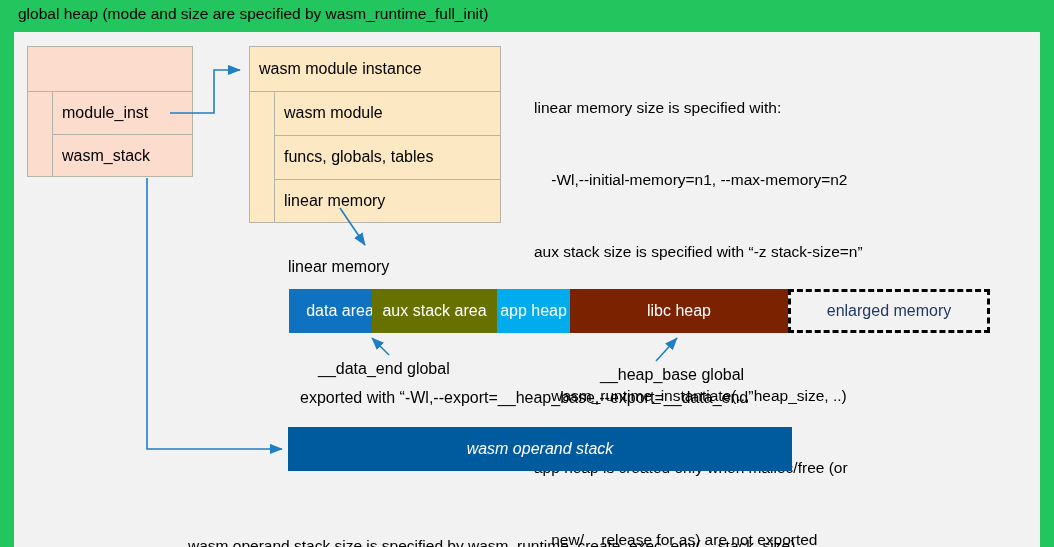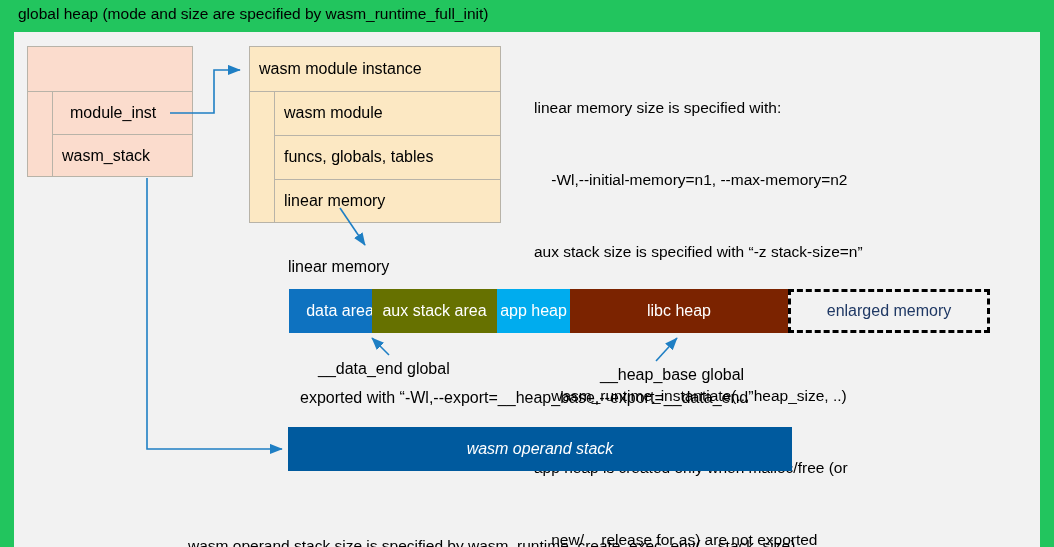--- a/index.html
+++ b/index.html
@@ -151,21 +151,21 @@
 
 <div id="canvas">
 
   <div id="diagram-bg"></div>
 
   <div class="title-text">global heap (mode and size are specified by wasm_runtime_full_init)</div>
 
   <div class="box pink" style="left:27px; top:46px; width:166px; height:131px;"></div>
   <div class="hline" style="left:27px; top:91px; width:166px;"></div>
   <div class="vline" style="left:52px; top:91px; height:86px;"></div>
-  <div class="cell" style="left:60px; top:91px; width:141px; height:43px;text-align:right;">
+  <div class="cell" style="left:52px; top:91px; width:141px; height:43px;text-align:right;">
     <span>module_inst</span>
   </div>
   <div class="hline" style="left:52px; top:134px; width:141px;"></div>
   <div class="cell" style="left:52px; top:134px; width:152px; height:43px;">
     <span>wasm_stack</span>
   </div>
 
   <div class="box beige" style="left:249px; top:46px; width:252px; height:177px;"></div>
   <div class="cell" style="left:249px; top:46px; width:252px; height:45px;">
     <span>wasm module instance</span>

